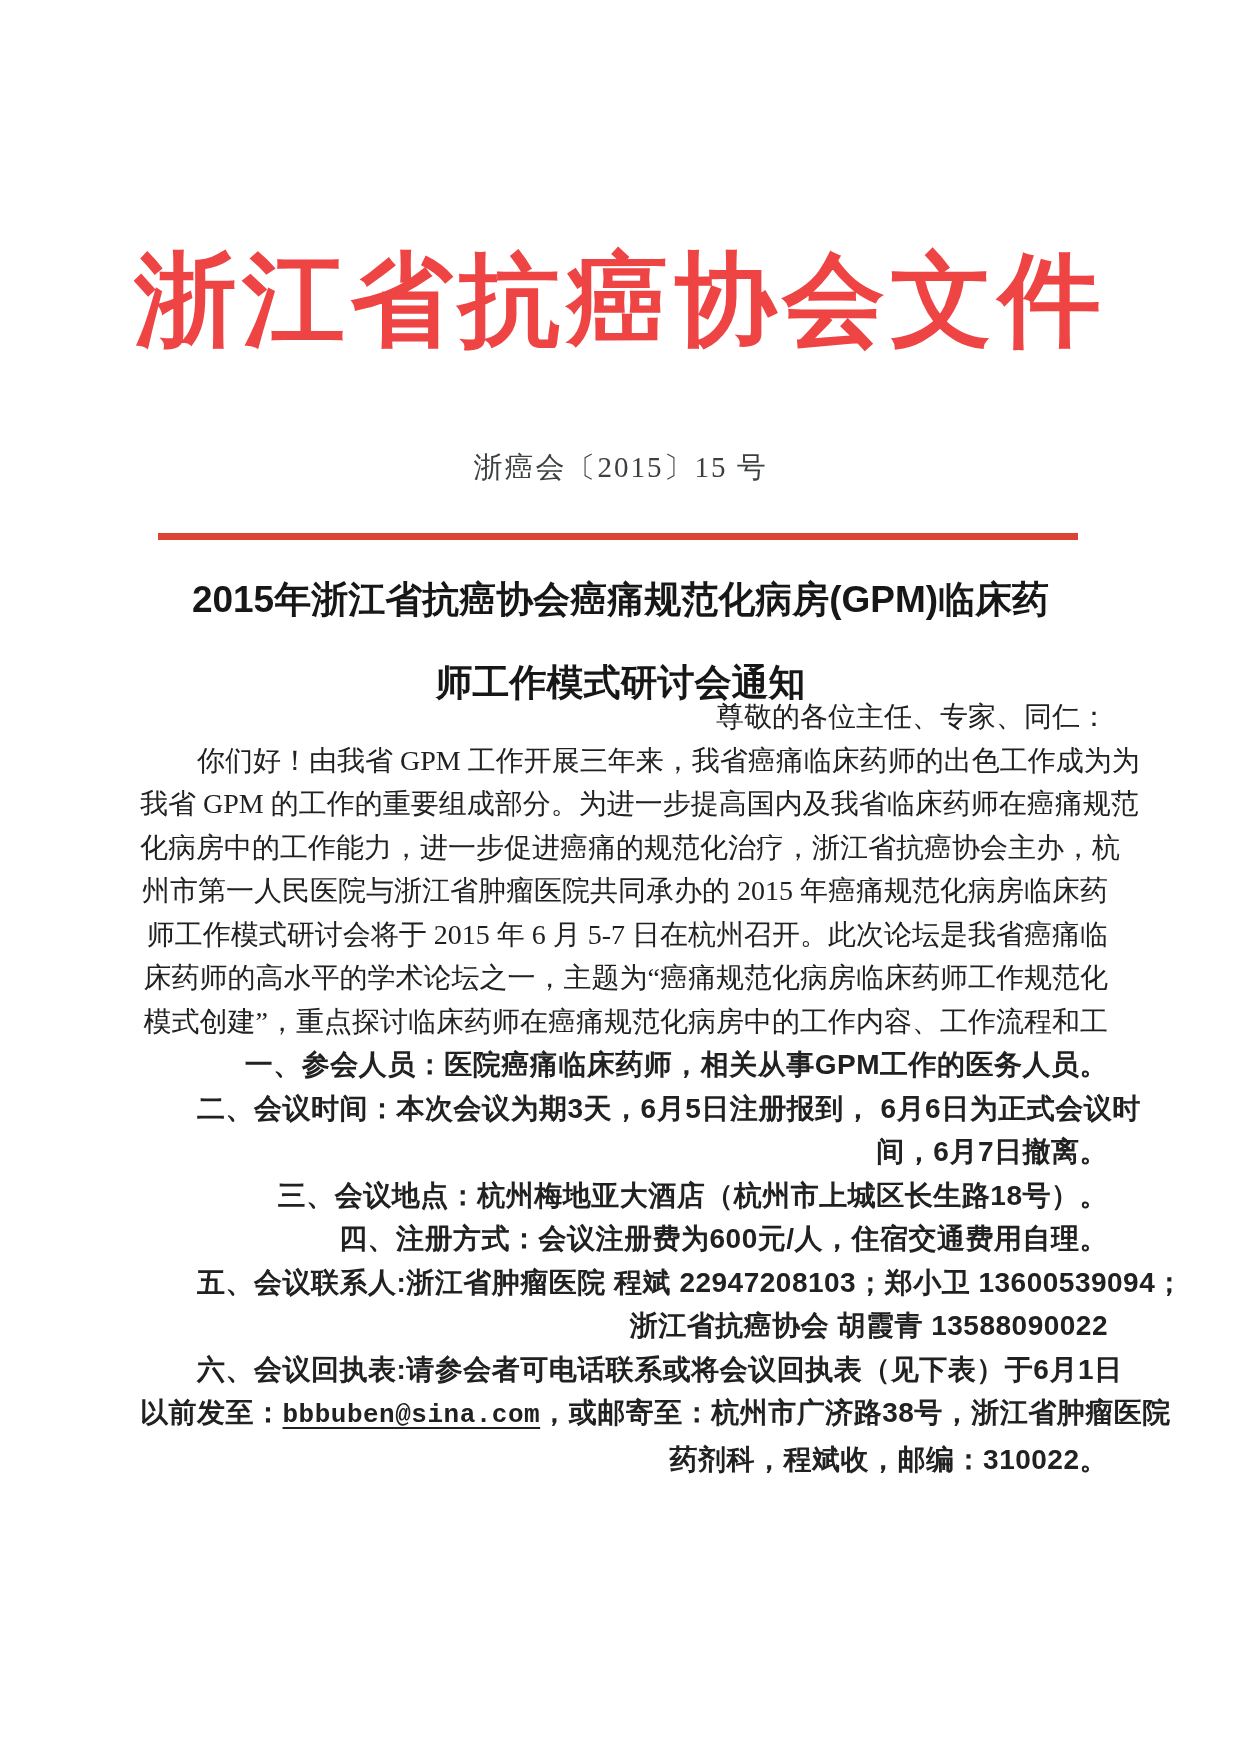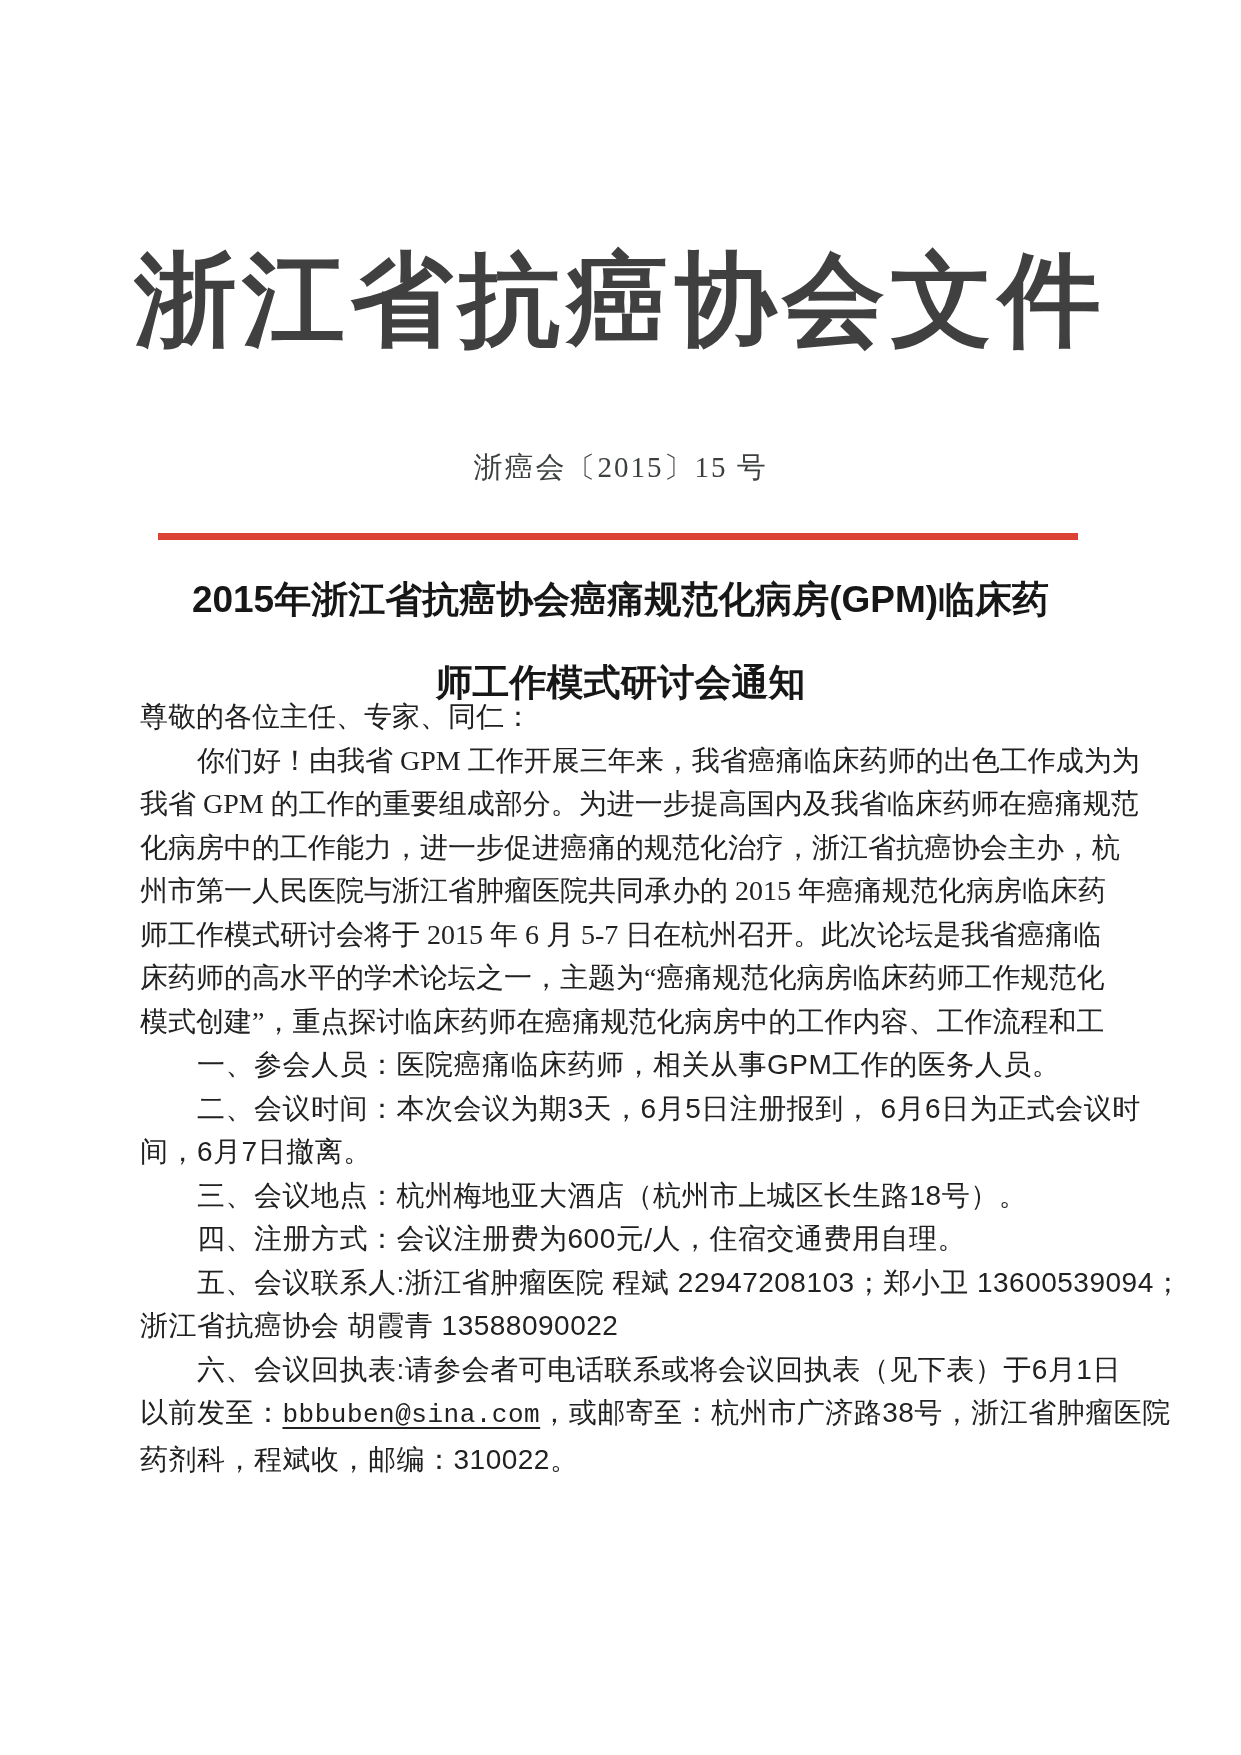--- a/index.html
+++ b/index.html
@@ -64,40 +64,40 @@
   .notice-title span { display: block; white-space: nowrap; margin-top: 33px; }
   .notice-body {
     position: absolute;
     top: 695px;
     left: 140px;
     width: 968px;
     font-size: 28px;
     line-height: 43.5px;
     color: #212121;
   }
-  .line { white-space: nowrap; }
+  .line { white-space: nowrap; text-align: right; }
   .indent { padding-left: 57px; }
   .strong {
-    font-weight: 400;
+    font-weight: 700;
     font-family: "Liberation Sans", "DejaVu Sans", sans-serif;
     letter-spacing: 0.5px;
   }
   .email {
     text-decoration: underline;
     text-underline-offset: 5px;
     font-family: "Liberation Mono", "DejaVu Sans Mono", monospace;
     font-size: 26px;
   }
 </style>
 </head>
 <body>
 
 <div class="page">
 
-  <h1 class="banner-title" style="color: #404040;">浙江省抗癌协会文件</h1>
+  <h1 class="banner-title" style="color: #ef4444;">浙江省抗癌协会文件</h1>
 
   <div class="doc-number" style="color: rgb(60, 65, 64);">浙癌会〔2015〕15 号</div>
 
   <div class="red-rule" style="background: rgb(220, 67, 52);"></div>
 
   <h2 class="notice-title">
     <span>2015年浙江省抗癌协会癌痛规范化病房(GPM)临床药</span>
     <span>师工作模式研讨会通知</span>
   </h2>
 

